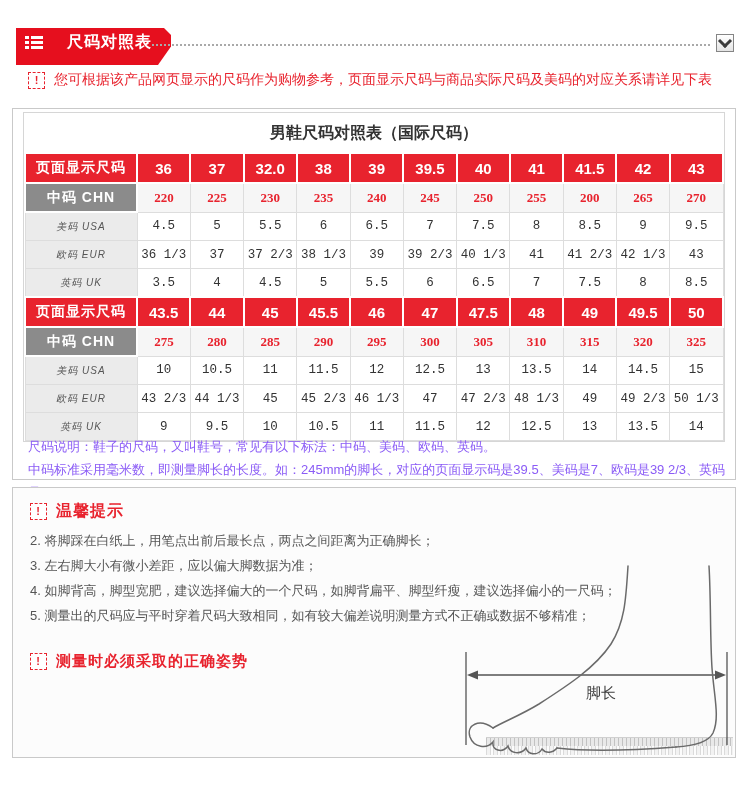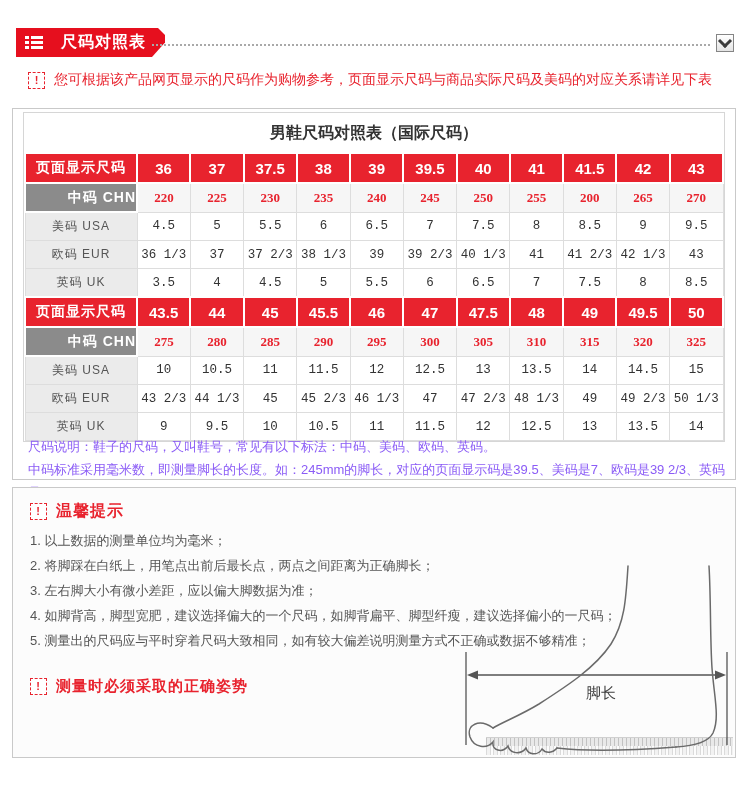--- a/index.html
+++ b/index.html
@@ -4,21 +4,21 @@
 <style>
   html,body{margin:0;padding:0;}
   body{
     width:750px;height:794px;position:relative;background:#fff;
     font-family:"Liberation Sans","DejaVu Sans",sans-serif;
     -webkit-font-smoothing:antialiased;overflow:hidden;
   }
   
   .badge{
     position:absolute;left:16px;top:28px;height:29px;background:#e60f1e;color:#fff;
-    display:flex;align-items:center;gap:18px;padding:0 19px 0 9px;
+    display:flex;align-items:center;gap:24px;padding:0 19px 8px 9px;
     font-weight:bold;font-size:16px;letter-spacing:1px;
     clip-path:polygon(0 0,calc(100% - 7px) 0,100% 7px,100% 50%,calc(100% - 13px) 100%,0 100%);
   }
   .badge svg{display:block;}
   .dotline{position:absolute;left:152px;top:44px;width:558px;height:0;border-top:2px dotted #a9a9a9;}
   .collapse{
     position:absolute;left:716px;top:34px;width:18px;height:18px;box-sizing:border-box;
     border:1px solid #858585;background:linear-gradient(#ffffff,#e4e4e4);
     display:flex;align-items:center;justify-content:center;cursor:pointer;
   }
@@ -33,24 +33,24 @@
   .box1{position:absolute;left:12px;top:108px;width:724px;height:372px;border:1px solid #c9c9c9;box-sizing:border-box;background:#fff;}
   .tablewrap{margin:3px auto 0;width:702px;border:1px solid #d6d6d6;box-sizing:border-box;background:#fff;}
   .tbl-title{height:39px;line-height:39px;text-align:center;font-size:16px;font-weight:bold;color:#333;}
   table.size{border-collapse:collapse;table-layout:fixed;width:100%;}
   table.size td{text-align:center;border:1px solid #ddd;padding:0;overflow:hidden;white-space:nowrap;}
   tr.r-page td{background:#e8232e;color:#fff;font-weight:bold;font-size:15px;height:28px;border:2px solid #fff;}
   tr.r-page td.lbl{font-size:14px;letter-spacing:1px;}
   tr.r-chn td{height:27px;background:#f6f6f6;color:#e8232e;font-weight:bold;
       font-family:Liberation Serif, serif;font-size:13px;}
   tr.r-chn td.lbl{background:#8b8b8b;color:#fff;border:2px solid #fff;
-      font-family:"Liberation Sans",sans-serif;font-size:14px;letter-spacing:1px;text-align:right;}
+      font-family:"Liberation Sans",sans-serif;font-size:14px;letter-spacing:1px;}
   tr.r-plain td{height:27px;background:#fff;color:#333;
       font-family:"Liberation Mono","DejaVu Sans Mono",monospace;font-size:12.5px;}
-  tr.r-plain td.lbl{background:#ebebeb;color:#555;font-family:"Liberation Sans",sans-serif;font-size:12px;letter-spacing:1px;}
+  tr.r-plain td.lbl{background:#ebebeb;color:#555;font-family:"Liberation Sans",sans-serif;font-size:10px;letter-spacing:1px;font-style:italic;}
   .notes{position:absolute;left:28px;top:435px;font-size:13px;color:#8b5cf6;line-height:23px;width:700px;}
   
   .box2{position:absolute;left:12px;top:487px;width:724px;height:271px;border:1px solid #c9c9c9;box-sizing:border-box;background:#fcfcfc;}
   .sec-title{margin:13px 0 6px 17px;color:#e8232e;font-size:16px;font-weight:bold;display:flex;align-items:center;gap:9px;letter-spacing:1px;}
   .sec-title.small{font-size:15px;margin-top:24px;margin-bottom:4px;}
   .tip{margin-left:17px;font-size:13px;color:#555;line-height:25px;white-space:nowrap;position:relative;z-index:3;}
   .pos{margin-left:17px;font-size:13px;color:#555;line-height:23px;white-space:nowrap;position:relative;z-index:3;}
   
   .footsvg{position:absolute;left:428px;top:70px;width:296px;height:200px;z-index:1;pointer-events:none;}
   .ruler-band{position:absolute;left:473px;top:249px;width:247px;height:8px;
@@ -102,21 +102,21 @@
           <col>
           <col>
           <col>
           <col>
       </colgroup>
       <tbody>
           <tr class="r-page">
             <td class="lbl">页面显示尺码</td>
             <td>36</td>
             <td>37</td>
-            <td>37.5</td>
+            <td>32.0</td>
             <td>38</td>
             <td>39</td>
             <td>39.5</td>
             <td>40</td>
             <td>41</td>
             <td>41.5</td>
             <td>42</td>
             <td>43</td>
           </tr>
           <tr class="r-chn">
@@ -254,21 +254,20 @@
   <div>尺码说明：鞋子的尺码，又叫鞋号，常见有以下标法：中码、美码、欧码、英码。</div>
   <div>中码标准采用毫米数，即测量脚长的长度。如：245mm的脚长，对应的页面显示码是39.5、美码是7、欧码是39 2/3、英码是6</div>
 </div>
 
 <div class="box2">
   <div class="sec-title">
     <span class="bang">!</span>
     <span>温馨提示</span>
   </div>
   <div>
-      <div class="tip">1. 以上数据的测量单位均为毫米；</div>
       <div class="tip">2. 将脚踩在白纸上，用笔点出前后最长点，两点之间距离为正确脚长；</div>
       <div class="tip">3. 左右脚大小有微小差距，应以偏大脚数据为准；</div>
       <div class="tip">4. 如脚背高，脚型宽肥，建议选择偏大的一个尺码，如脚背扁平、脚型纤瘦，建议选择偏小的一尺码；</div>
       <div class="tip">5. 测量出的尺码应与平时穿着尺码大致相同，如有较大偏差说明测量方式不正确或数据不够精准；</div>
     </div>
 
   <div class="sec-title small">
     <span class="bang">!</span>
     <span>测量时必须采取的正确姿势</span>
   </div>

